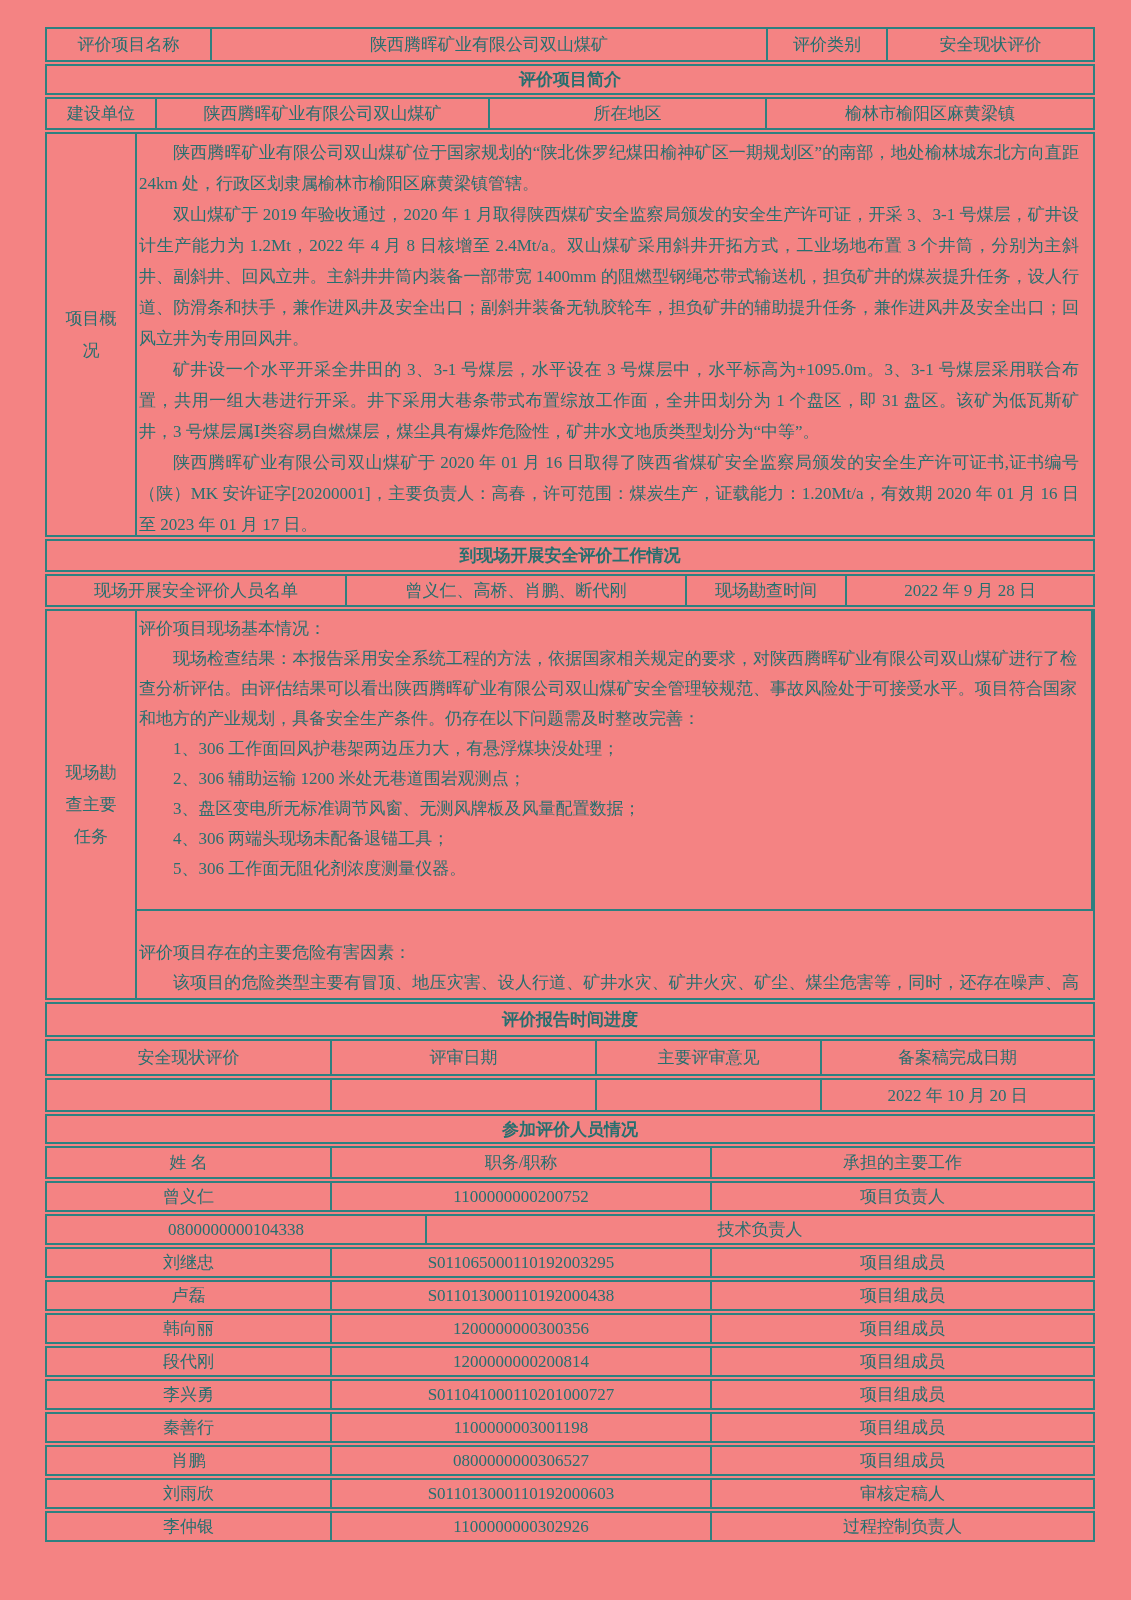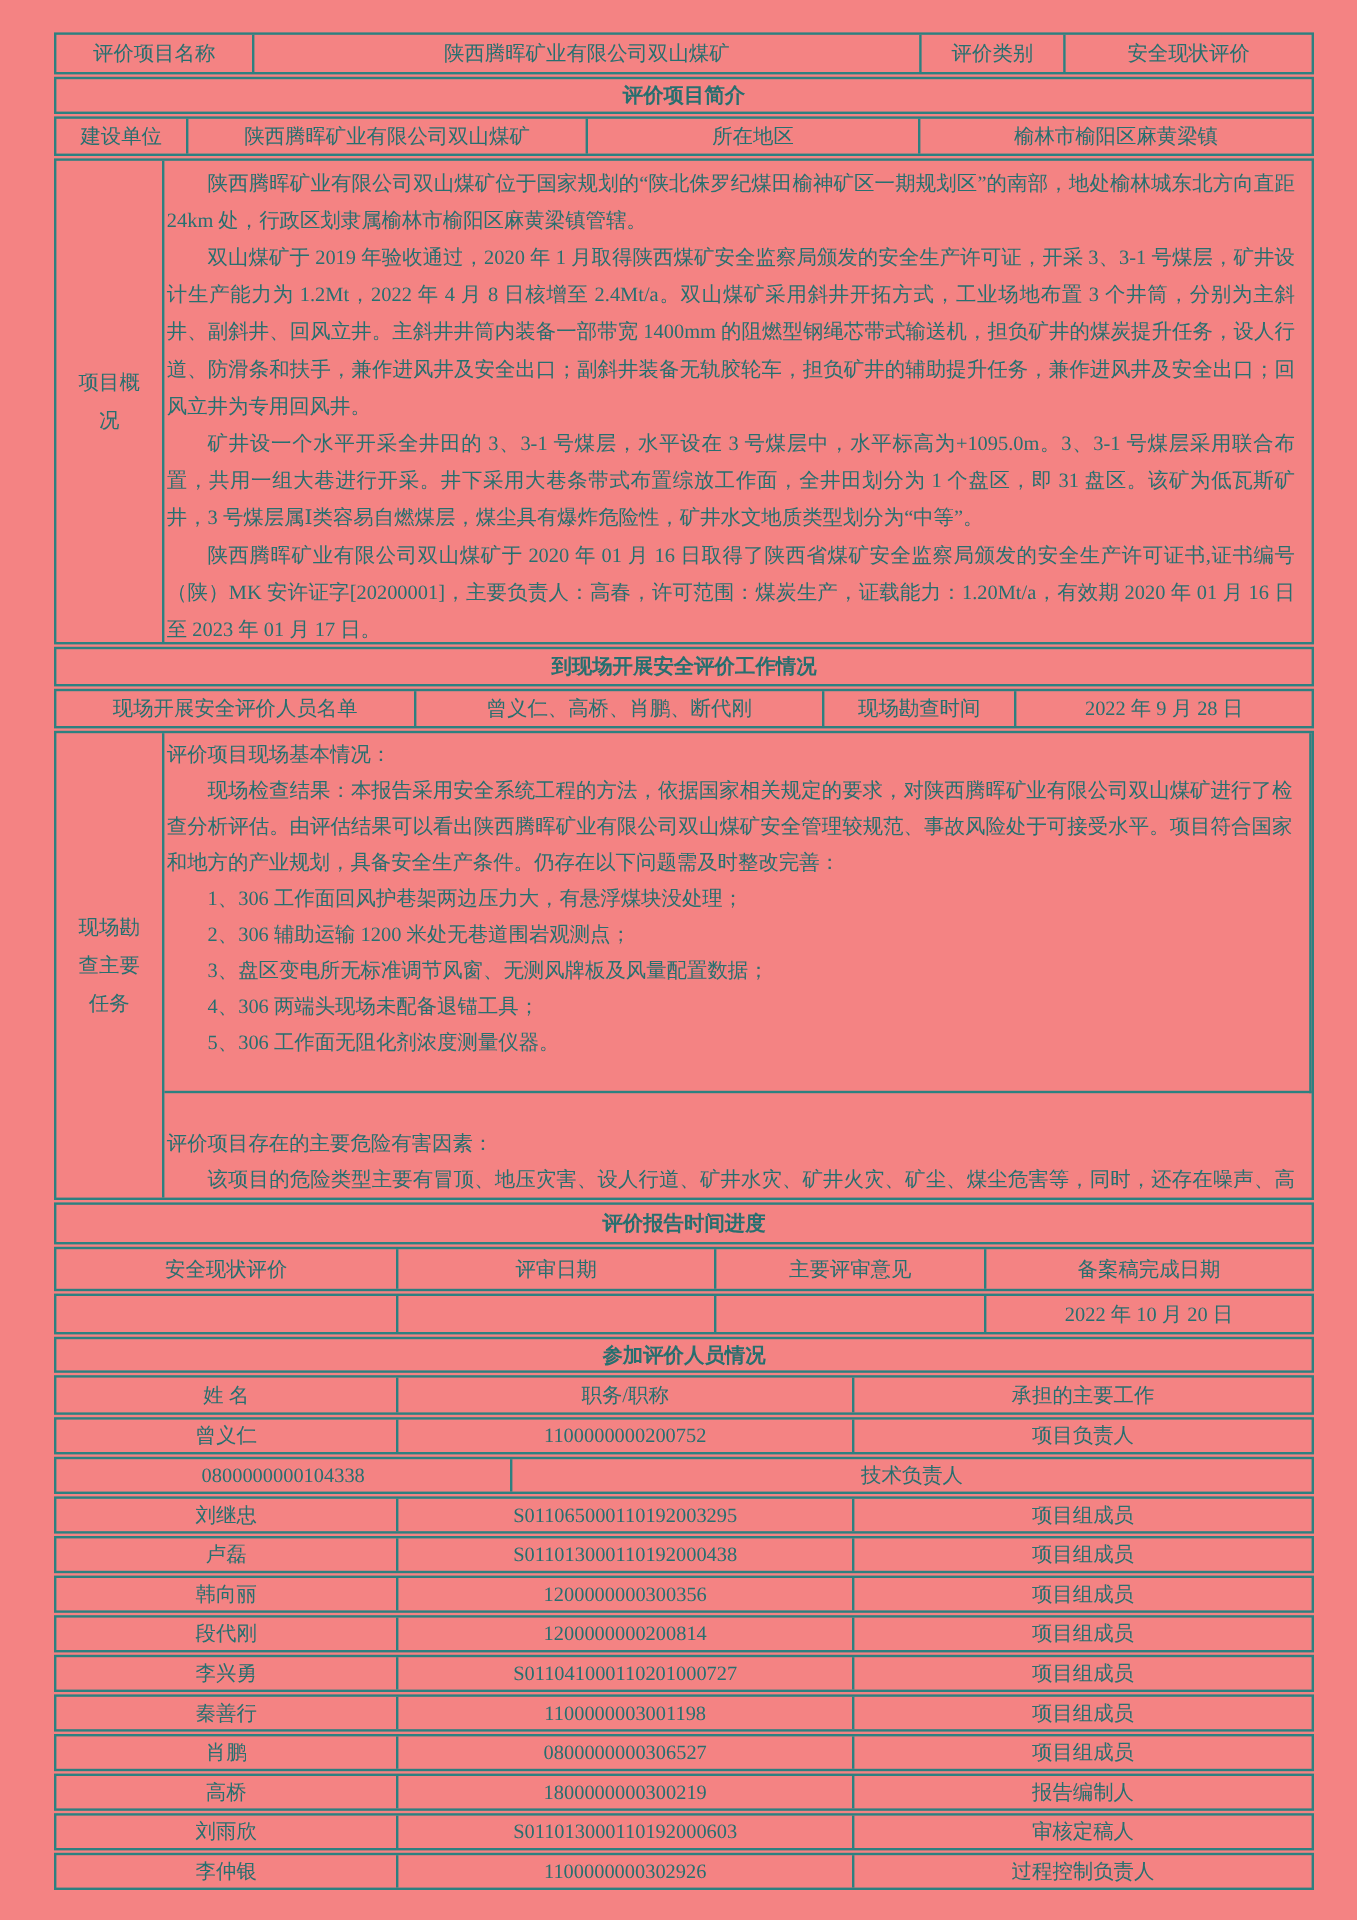--- a/index.html
+++ b/index.html
@@ -191,25 +191,20 @@
     <div class="cell" style="flex:0 0 285px">秦善行</div>
     <div class="cell" style="flex:0 0 380px">1100000003001198</div>
     <div class="cell" style="flex:1">项目组成员</div>
   </div>
   <div class="band" style="height:31px">
     <div class="cell" style="flex:0 0 285px">肖鹏</div>
     <div class="cell" style="flex:0 0 380px">0800000000306527</div>
     <div class="cell" style="flex:1">项目组成员</div>
   </div>
   <div class="band" style="height:31px">
-    <div class="cell" style="flex:0 0 285px">高桥</div>
-    <div class="cell" style="flex:0 0 380px">1800000000300219</div>
-    <div class="cell" style="flex:1">报告编制人</div>
-  </div>
-  <div class="band" style="height:31px">
     <div class="cell" style="flex:0 0 285px">刘雨欣</div>
     <div class="cell" style="flex:0 0 380px">S011013000110192000603</div>
     <div class="cell" style="flex:1">审核定稿人</div>
   </div>
   <div class="band" style="height:31px">
     <div class="cell" style="flex:0 0 285px">李仲银</div>
     <div class="cell" style="flex:0 0 380px">1100000000302926</div>
     <div class="cell" style="flex:1">过程控制负责人</div>
   </div>
 

